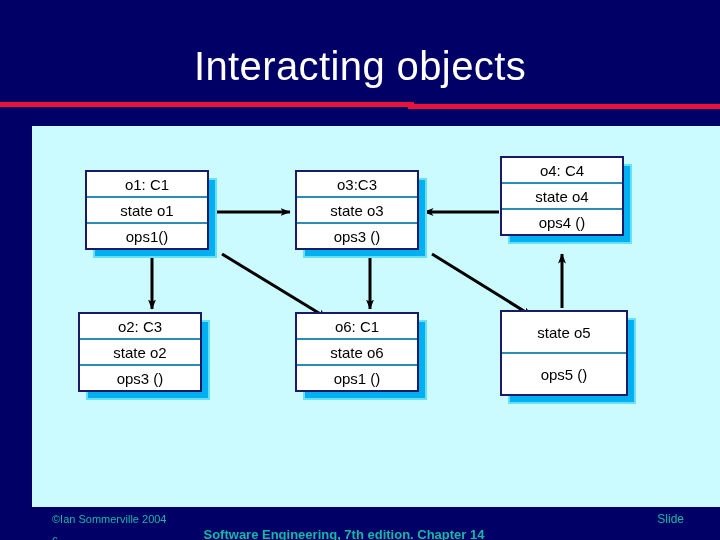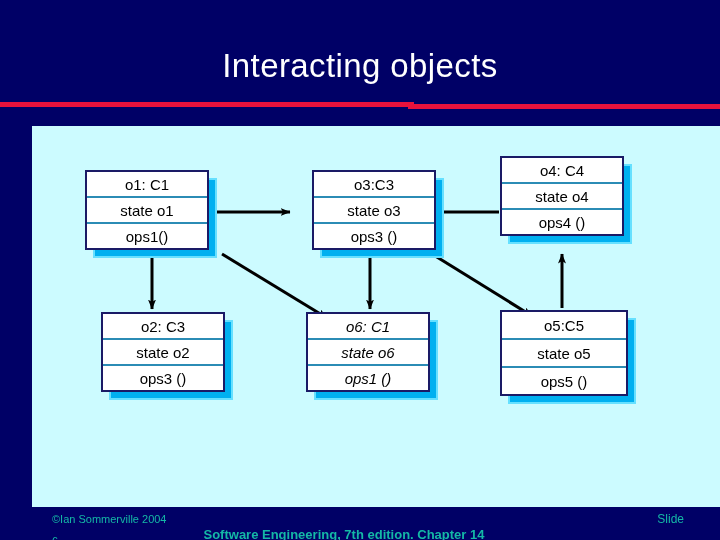--- a/index.html
+++ b/index.html
@@ -20,21 +20,21 @@
   }
 
   
   .title {
     position: absolute;
     left: 0;
     top: 46px;
     width: 720px;
     text-align: center;
     color: #ffffff;
-    font-size: 33px;
+    font-size: 40px;
     font-weight: 400;
     letter-spacing: 0.4px;
     line-height: 40px;
     white-space: nowrap;
   }
 
   
   .rule-wrap {
     position: absolute;
     left: 0;
@@ -206,60 +206,59 @@
 
     <div class="obj" id="obj-o1" style="left: 53px; top: 44px; width: 124px; height: 80px;">
       <div class="shadow"></div>
       <div class="card">
         <div class="row">o1: C1</div>
         <div class="row">state o1</div>
         <div class="row">ops1()</div>
       </div>
     </div>
 
-    <div class="obj" id="obj-o3" style="left: 280px; top: 44px; width: 124px; height: 80px;">
+    <div class="obj" id="obj-o3" style="left: 263px; top: 44px; width: 124px; height: 80px;">
       <div class="shadow"></div>
       <div class="card">
         <div class="row">o3:C3</div>
         <div class="row">state o3</div>
         <div class="row">ops3 ()</div>
       </div>
     </div>
 
     <div class="obj" id="obj-o4" style="left: 468px; top: 30px; width: 124px; height: 80px;">
       <div class="shadow"></div>
       <div class="card">
         <div class="row">o4: C4</div>
         <div class="row">state o4</div>
         <div class="row">ops4 ()</div>
       </div>
     </div>
 
-    <div class="obj" id="obj-o2" style="left: 69px; top: 186px; width: 124px; height: 80px;">
+    <div class="obj" id="obj-o2" style="left: 46px; top: 186px; width: 124px; height: 80px;">
       <div class="shadow"></div>
       <div class="card">
         <div class="row">o2: C3</div>
         <div class="row">state o2</div>
         <div class="row">ops3 ()</div>
       </div>
     </div>
 
-    <div class="obj" id="obj-o6" style="left: 274px; top: 186px; width: 124px; height: 80px; font-style: italic;">
+    <div class="obj" id="obj-o6" style="left: 263px; top: 186px; width: 124px; height: 80px;">
       <div class="shadow"></div>
       <div class="card">
         <div class="row">o6: C1</div>
         <div class="row">state o6</div>
         <div class="row">ops1 ()</div>
       </div>
     </div>
 
     <div class="obj" id="obj-o5" style="left: 468px; top: 184px; width: 128px; height: 86px;">
       <div class="shadow"></div>
       <div class="card">
-        <div class="row">o5:C5</div>
         <div class="row">state o5</div>
         <div class="row">ops5 ()</div>
       </div>
     </div>
 
   </div>
 
   <div class="footer">
     <div class="foot-left">©Ian Sommerville 2004</div>
     <div class="foot-num">6</div>

